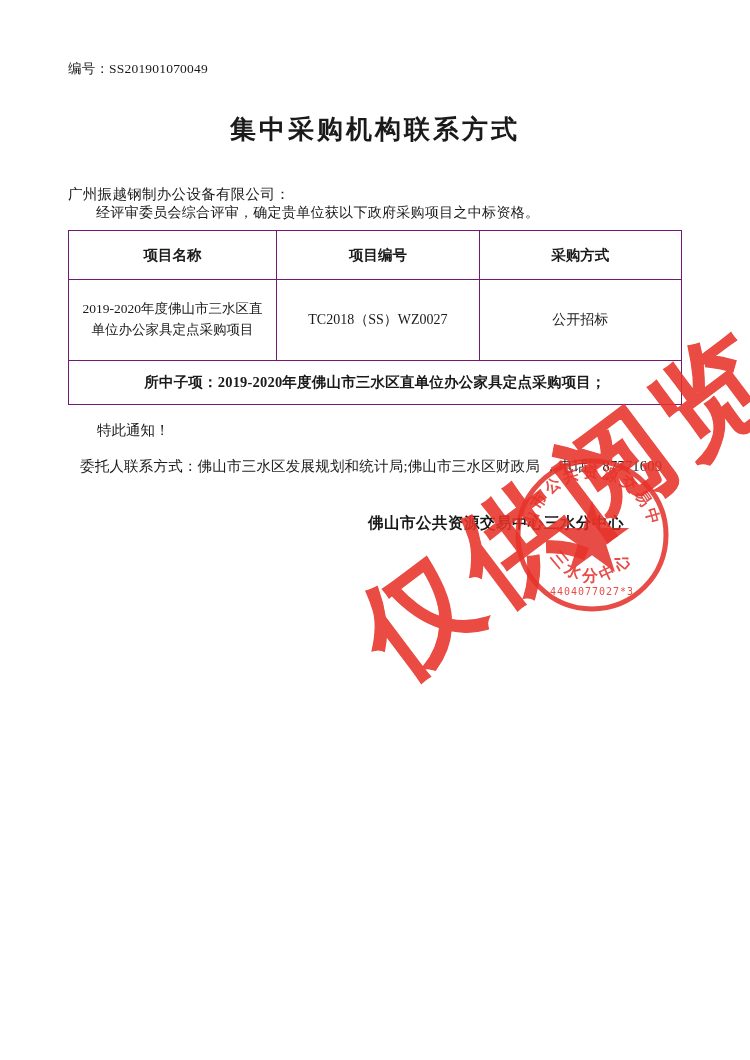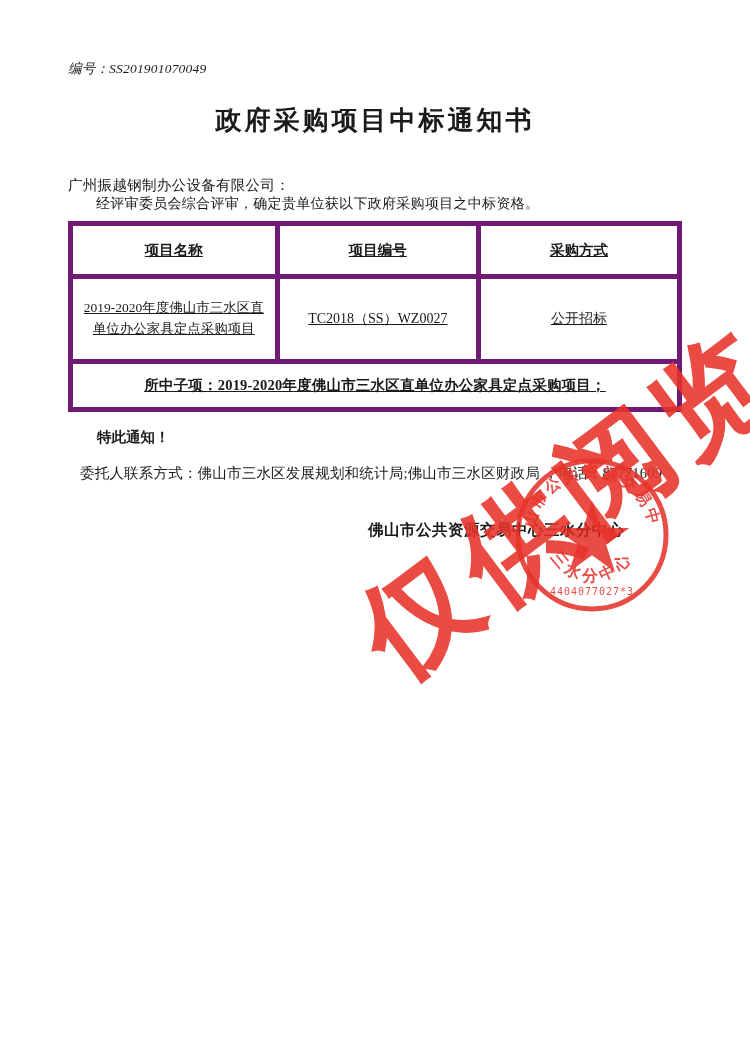--- a/index.html
+++ b/index.html
@@ -18,22 +18,21 @@
   .page {
     position: relative;
     width: 750px;
     height: 1060px;
     box-sizing: border-box;
     padding: 60px 68px 0 68px;
   }
   .doc-number {
     font-size: 13.5px;
     letter-spacing: 0.2px;
-    margin-bottom: 25px;
-    font-style: italic;
+    margin-bottom: 34px;
   }
   .doc-title {
     text-align: center;
     font-size: 26px;
     font-weight: bold;
     letter-spacing: 3px;
     margin: 8px 0 38px 0;
   }
   .addressee {
     font-size: 14.5px;
@@ -45,25 +44,24 @@
     margin-bottom: 8px;
     letter-spacing: 0.3px;
   }
   table.info {
     width: 100%;
     border-collapse: collapse;
     table-layout: fixed;
     font-size: 14px;
   }
   table.info th, table.info td {
-    border: 5px solid #701a75;
+    border: 1px solid #701a75;
     text-align: center;
     vertical-align: middle;
     padding: 9px 6px;
-    text-decoration: underline;
   }
   table.info th {
     font-weight: bold;
     font-size: 14.5px;
     height: 30px;
   }
   table.info td.project-name {
     line-height: 1.55;
     padding: 11px 10px;
     font-size: 13.5px;
@@ -77,21 +75,20 @@
     font-weight: bold;
     padding: 12px 14px !important;
     font-size: 14.5px;
     letter-spacing: 0.2px;
   }
   .notice-line {
     font-size: 14.5px;
     text-indent: 2em;
     margin-top: 16px;
     margin-bottom: 14px;
-    font-weight: bold;
   }
   .contact {
     font-size: 14.5px;
     line-height: 1.75;
     letter-spacing: 0.2px;
     margin-left: 12px;
   }
   .signature-block {
     margin-top: 34px;
     text-align: right;
@@ -149,21 +146,21 @@
     -webkit-text-stroke: 1px #e8332a;
   }
 </style>
 </head>
 <body>
 
 <div class="page">
 
   <div class="doc-number">编号：SS201901070049</div>
 
-  <div class="doc-title">政府采购项目中标通知书</div>
+  <div class="doc-title">集中采购机构联系方式</div>
 
   <div class="addressee">广州振越钢制办公设备有限公司：</div>
 
   <div class="intro">经评审委员会综合评审，确定贵单位获以下政府采购项目之中标资格。</div>
 
   <table class="info">
     <tbody>
         <tr>
       <th style="width:34%">项目名称</th>
       <th style="width:33%">项目编号</th>

